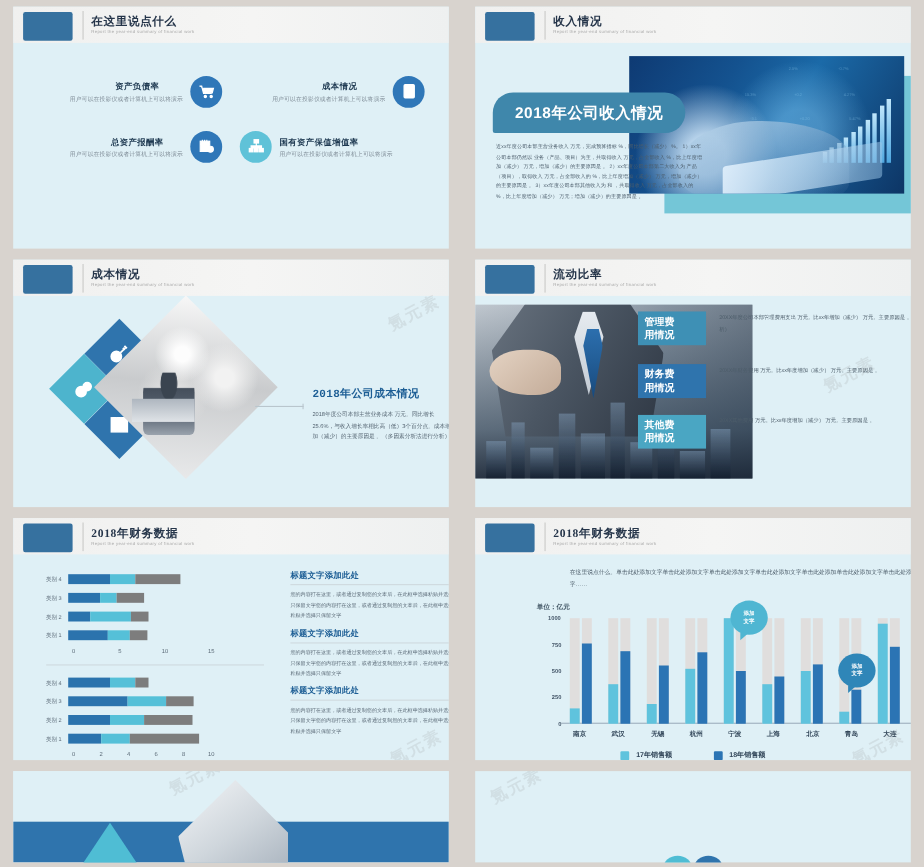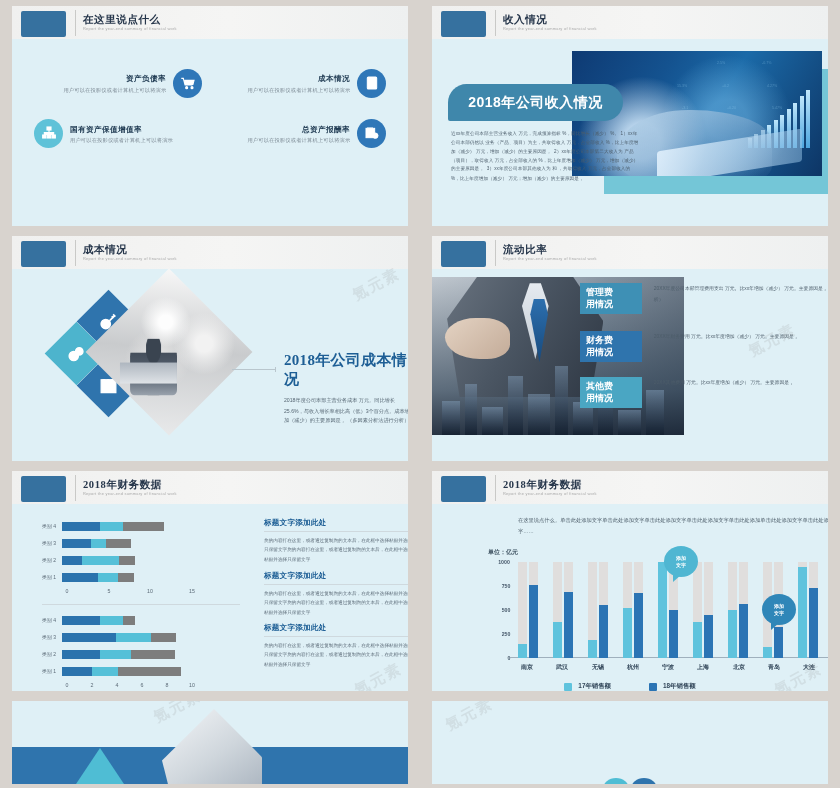--- a/index.html
+++ b/index.html
@@ -45,21 +45,21 @@
   }
   .body { position:absolute; top:33px; left:0; right:0; bottom:0; }
 
   
   .ind-grid {
     position:absolute; top:20px; left:22px; right:22px; bottom:18px;
     display:grid; grid-template-columns:1fr 1fr; grid-template-rows:repeat(3,1fr);
     column-gap:16px; row-gap:2px;
   }
   .ind { display:flex; align-items:center; gap:7px; }
-  .ind.left { flex-direction:row; justify-content:flex-end; text-align:right; }
+  .ind.left { flex-direction:row; justify-content:flex-end; text-align:center; }
   .ind.right { flex-direction:row; justify-content:flex-start; text-align:left; }
   .ind-txt .t { font-size:7.6px; font-weight:bold; color:#1f3a52;
     font-family:"Liberation Serif","DejaVu Serif",serif; letter-spacing:.4px; }
   .ind-txt .d { font-size:4.2px; color:#7d8a95; margin-top:2.5px; letter-spacing:.15px;
     transform:scale(1.25); transform-origin:inherit; }
   .ind.left .ind-txt .d { transform-origin:right top; }
   .ind.right .ind-txt .d { transform-origin:left top; }
   .ind-circ {
     width:29px; height:29px; border-radius:50%;
     display:flex; align-items:center; justify-content:center; flex:0 0 auto;
@@ -131,22 +131,22 @@
     border-radius:32% 32% 10% 10%;
   }
   .dia.photo .laptop {
     position:absolute; left:26%; top:66%; width:48%; height:18%;
     transform:rotate(-45deg);
     background:linear-gradient(180deg,#aeb6bf,#dfe3e7);
   }
   .cost-line { position:absolute; left:220px; top:100px; width:44px; height:1px; background:#b9c6cd; }
   .cost-line:after { content:""; position:absolute; right:0; top:-2px; width:1px; height:5px; background:#b9c6cd; }
   .cost-txt { position:absolute; left:272px; top:82px; width:130px; }
-  .cost-txt h3 { font-size:15px; color:#1d5e95; font-weight:bold; letter-spacing:.3px;
-    font-family:Liberation Serif, serif; }
+  .cost-txt h3 { font-size:10px; color:#1d5e95; font-weight:bold; letter-spacing:.3px;
+    font-family:Liberation Mono, monospace; }
   .cost-txt p { margin-top:7px; font-size:4.3px; line-height:2.0; color:#566673;
     transform:scale(1.2); transform-origin:left top; width:108px; }
 
   
   .exp-photo {
     position:absolute; left:0; top:8px; width:252px; height:158px;
     background:
       linear-gradient(180deg, rgba(180,190,200,.35), rgba(60,78,96,.75) 72%, rgba(28,40,56,.92)),
       linear-gradient(100deg,#c6ccd2 0%,#9fa9b4 38%,#6e7d8c 62%,#3c4a5a 100%);
     overflow:hidden;
@@ -302,48 +302,48 @@
                   <circle cx="9" cy="12.5" r="1" fill="#fff"></circle>
                   <circle cx="12" cy="12.5" r="1" fill="#fff"></circle>
                   <circle cx="15" cy="12.5" r="1" fill="#fff"></circle>
                   <circle cx="9" cy="16.5" r="1" fill="#fff"></circle>
                   <circle cx="12" cy="16.5" r="1" fill="#fff"></circle>
                   <circle cx="15" cy="16.5" r="1" fill="#fff"></circle>
                 </svg>
             </div>
           </div>
 
+          <div class="ind left">
+            <div class="ind-txt">
+              <div class="t">总资产报酬率</div>
+              <div class="d">用户可以在投影仪或者计算机上可以将演示</div>
+            </div>
+            <div class="ind-circ" style="background:#2f77b8">
+              <svg viewBox="0 0 24 24" fill="none" stroke="#fff" stroke-width="1.5">
+                  <rect x="3" y="5" width="13" height="14"></rect>
+                  <path d="M3 9h13M6 3v3M9 3v3M12 3v3"></path>
+                  <path d="M5.5 12h2M9 12h2M5.5 15h2"></path>
+                  <circle cx="17" cy="16" r="4" fill="#fff"></circle>
+                </svg>
+            </div>
+          </div>
+
           <div class="ind right">
             <div class="ind-circ" style="background:#5fc2d8">
               <svg viewBox="0 0 24 24" fill="none" stroke="#fff" stroke-width="1.7">
                   <rect x="9" y="3" width="6" height="4.5" fill="#fff"></rect>
                   <path d="M12 7.5v4M5 15v-3.5h14V15"></path>
                   <rect x="2.5" y="15" width="5" height="4.5" fill="#fff"></rect>
                   <rect x="9.5" y="15" width="5" height="4.5" fill="#fff"></rect>
                   <rect x="16.5" y="15" width="5" height="4.5" fill="#fff"></rect>
                 </svg>
             </div>
             <div class="ind-txt">
               <div class="t">国有资产保值增值率</div>
               <div class="d">用户可以在投影仪或者计算机上可以将演示</div>
-            </div>
-          </div>
-
-          <div class="ind left">
-            <div class="ind-txt">
-              <div class="t">总资产报酬率</div>
-              <div class="d">用户可以在投影仪或者计算机上可以将演示</div>
-            </div>
-            <div class="ind-circ" style="background:#2f77b8">
-              <svg viewBox="0 0 24 24" fill="none" stroke="#fff" stroke-width="1.5">
-                  <rect x="3" y="5" width="13" height="14"></rect>
-                  <path d="M3 9h13M6 3v3M9 3v3M12 3v3"></path>
-                  <path d="M5.5 12h2M9 12h2M5.5 15h2"></path>
-                  <circle cx="17" cy="16" r="4" fill="#fff"></circle>
-                </svg>
             </div>
           </div>
 
 
         </div>
       </div>
     </div>
   </div>
 
   <div class="cell">

